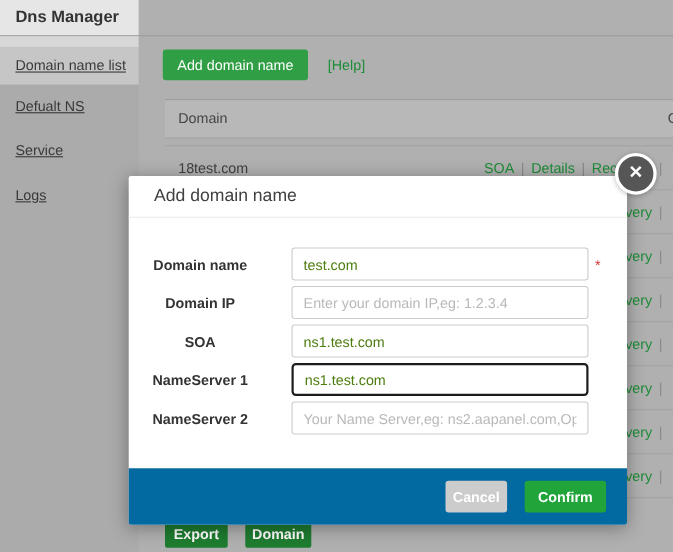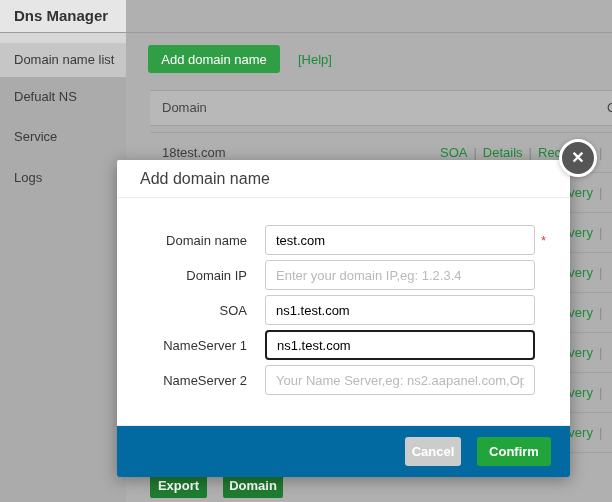--- a/index.html
+++ b/index.html
@@ -13,21 +13,21 @@
 
   
   .hdr-divider { position:absolute; left:0; top:32px; width:612px; height:1px; background:#9b9b9b; }
   .hdr-left { position:absolute; left:0; top:0; width:126px; height:33px; background:#e6e6e6; }
   .hdr-title { position:absolute; left:14px; top:7px; font-size:15px; color:#333;font-weight:bold; }
 
   .side-strip  { position:absolute; left:0; top:33px; width:126px; height:10px; background:#d7d7d7; }
   .side-active { position:absolute; left:0; top:43px; width:126px; height:34px; background:#c6c6c6; }
   .sidebar     { position:absolute; left:0; top:77px; width:126px; height:425px; background:#ababab; }
   .side-item   { position:absolute; left:0; width:126px; height:40px; line-height:40px;
-                 padding-left:14px; font-size:13px; color:#3a3a3a; cursor:pointer; }
+                 padding-left:14px; font-size:13px; color:#3a3a3a; cursor:pointer;text-decoration:underline; }
   .side-item.first { top:43px; height:34px; line-height:34px; }
   .side-item.i1 { top:77px; }
   .side-item.i2 { top:117px; }
   .side-item.i3 { top:158px; }
 
   .add-btn { position:absolute; left:148px; top:45px; width:132px; height:28px;
              background:#2f9e44; color:#fff; font-size:13px; border:none; border-radius:3px; cursor:pointer; }
   .help-link { position:absolute; left:298px; top:52px; font-size:13px; color:#1e8c38; text-decoration:none; }
 
   .table { position:absolute; left:150px; top:90px; width:600px; }
@@ -48,23 +48,23 @@
   .import-btn { position:absolute; left:223px; top:472px; width:60px; height:26px;
                 background:#1e7c30; color:#fff; font-size:13px; font-weight:bold; border:none; border-radius:2px; cursor:pointer; }
 
   
   .modal { position:absolute; left:117px; top:160px; width:453px; height:317px;
            background:#fff; border-radius:2px; box-shadow:0 3px 16px rgba(0,0,0,.35); z-index:10; }
   .modal-title { height:38px; line-height:38px; padding-left:23px; font-size:16px; color:#3f3f3f;
                  border-bottom:1px solid #ebebeb; }
   .modal-form { padding-top:27px; }
   .frow { display:flex; align-items:center; margin-bottom:5px; height:30px; }
-  .frow label { width:130px; text-align:right; font-size:13px; color:#333; }
+  .frow label { width:130px; text-align:center; font-size:13px; color:#333;font-weight:bold; }
   .frow input { margin-left:18px; width:270px; height:30px; border:1px solid #ccc; border-radius:3px;
-                padding:0 10px; font-size:13px; color:#000000; font-family:"Liberation Sans", sans-serif; outline:none; background:#fff; }
+                padding:0 10px; font-size:13px; color:#4d7c0f; font-family:"Liberation Sans", sans-serif; outline:none; background:#fff; }
   .frow input::placeholder { color:#b9b9b9; opacity:1; }
   .frow input.focused { border:2px solid #1c1c1c; border-radius:4px; }
   .frow .req { color:#dd3b3b; font-size:13px; margin-left:6px; width:8px; }
   .modal-footer { position:absolute; left:0; bottom:0; width:100%; height:52px; background:#0369a1;
                   border-top:1px solid #ececec; border-radius:0 0 2px 2px;
                   display:flex; align-items:center; justify-content:flex-end; padding-right:19px; }
   .btn-cancel { width:56px; height:29px; background:#ccc; border:none; border-radius:3px;
                 color:#fff; font-size:13px; font-weight:bold; cursor:pointer; margin-right:16px; }
   .btn-confirm { width:74px; height:29px; background:#21a53b; border:none; border-radius:3px;
                  color:#fff; font-size:13px; font-weight:bold; cursor:pointer; }

